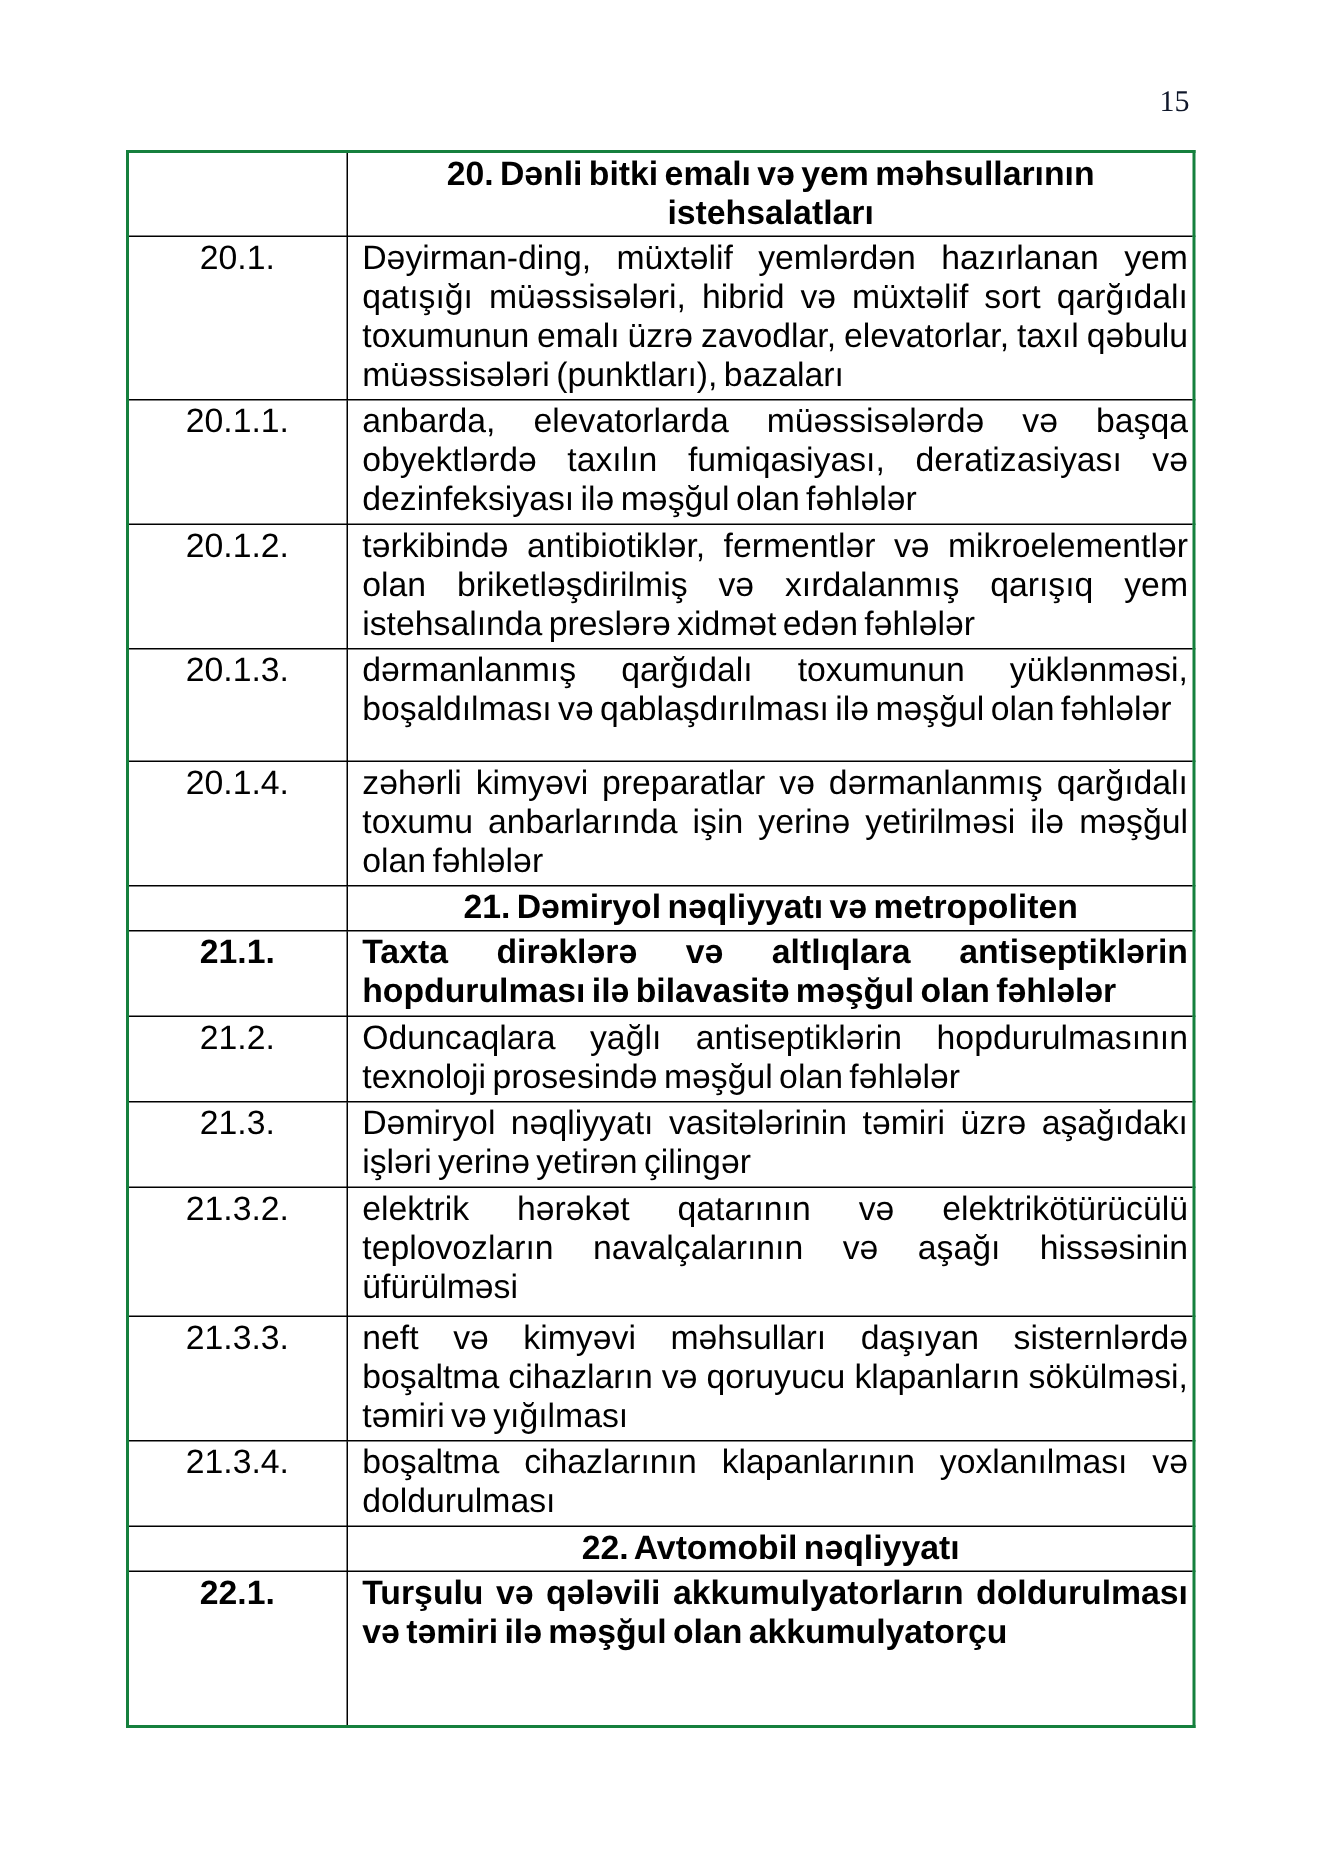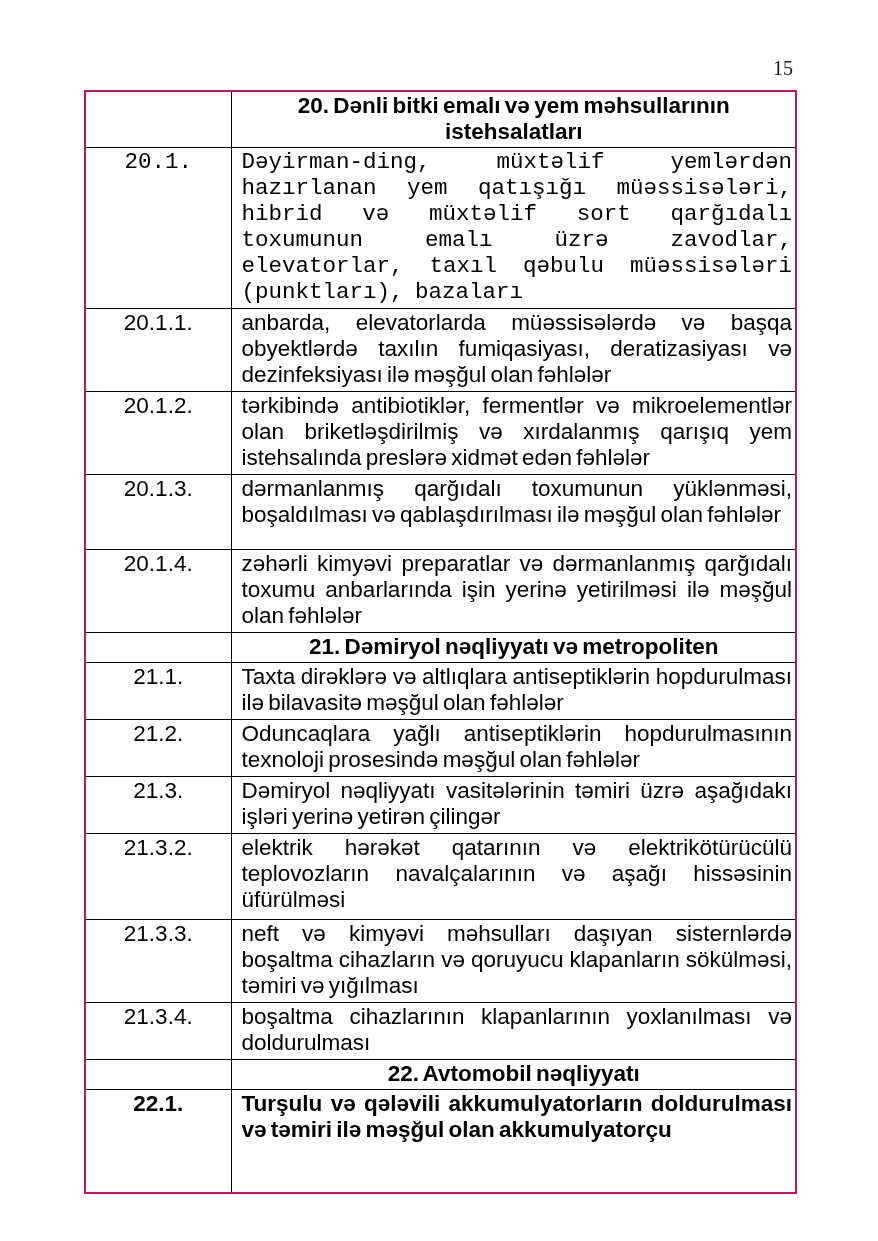--- a/index.html
+++ b/index.html
@@ -20,25 +20,25 @@
     top: 58px;
     right: 85px;
     font-family: "Liberation Serif", serif;
     font-size: 20px;
     line-height: 20px;
     color: #0f172a;
   }
   table.doc-table {
     position: absolute;
     left: 84px;
-    top: 90px;
+    top: 100px;
     width: 711px;
     border-collapse: collapse;
     table-layout: fixed;
-    border: 2px solid #be185d;
+    border: 2px solid #15803d;
   }
   col.col-num  { width: 146px; }
   col.col-text { width: 565px; }
   td {
     border: 1px solid #000000;
     vertical-align: top;
     font-size: 22.5px;
     line-height: 26px;
     word-spacing: -2px;
   }
@@ -64,21 +64,21 @@
 <table class="doc-table">
   <colgroup>
     <col class="col-num">
     <col class="col-text">
   </colgroup>
   <tbody id="table-body">
       <tr style="height: 55px;">
         <td class="num"></td>
         <td class="text section">20. Dənli bitki emalı və yem məhsullarının istehsalatları</td>
       </tr>
-      <tr style="height: 105px; font-family: Liberation Mono, monospace;">
+      <tr style="height: 105px;">
         <td class="num">20.1.</td>
         <td class="text">Dəyirman-ding, müxtəlif yemlərdən hazırlanan yem qatışığı müəssisələri, hibrid və müxtəlif sort qarğıdalı toxumunun emalı üzrə zavodlar, elevatorlar, taxıl qəbulu müəssisələri (punktları), bazaları</td>
       </tr>
       <tr style="height: 80px;">
         <td class="num">20.1.1.</td>
         <td class="text">anbarda, elevatorlarda müəssisələrdə və başqa obyektlərdə taxılın fumiqasiyası, deratizasiyası və dezinfeksiyası ilə məşğul olan fəhlələr</td>
       </tr>
       <tr style="height: 83px;">
         <td class="num">20.1.2.</td>
         <td class="text">tərkibində antibiotiklər, fermentlər və mikroelementlər olan briketləşdirilmiş və xırdalanmış qarışıq yem istehsalında preslərə xidmət edən fəhlələr</td>
@@ -88,21 +88,21 @@
         <td class="text">dərmanlanmış qarğıdalı toxumunun yüklənməsi, boşaldılması və qablaşdırılması ilə məşğul olan fəhlələr</td>
       </tr>
       <tr style="height: 80px; margin-left: 19px;">
         <td class="num">20.1.4.</td>
         <td class="text">zəhərli kimyəvi preparatlar və dərmanlanmış qarğıdalı toxumu anbarlarında işin yerinə yetirilməsi ilə məşğul olan fəhlələr</td>
       </tr>
       <tr style="height: 27px;">
         <td class="num"></td>
         <td class="text section">21. Dəmiryol nəqliyyatı və metropoliten</td>
       </tr>
-      <tr style="height: 54px;">
+      <tr style="height: 54px; font-weight: bold;">
         <td class="num">21.1.</td>
         <td class="text">Taxta dirəklərə və altlıqlara antiseptiklərin hopdurulması ilə bilavasitə məşğul olan fəhlələr</td>
       </tr>
       <tr style="height: 55px; margin-top: 14px;">
         <td class="num">21.2.</td>
         <td class="text">Oduncaqlara yağlı antiseptiklərin hopdurulmasının texnoloji prosesində məşğul olan fəhlələr</td>
       </tr>
       <tr style="height: 52px;">
         <td class="num">21.3.</td>
         <td class="text">Dəmiryol nəqliyyatı vasitələrinin təmiri üzrə aşağıdakı işləri yerinə yetirən çilingər</td>

